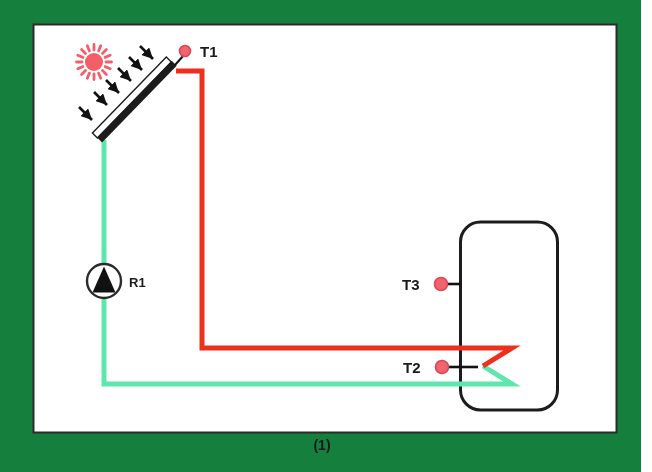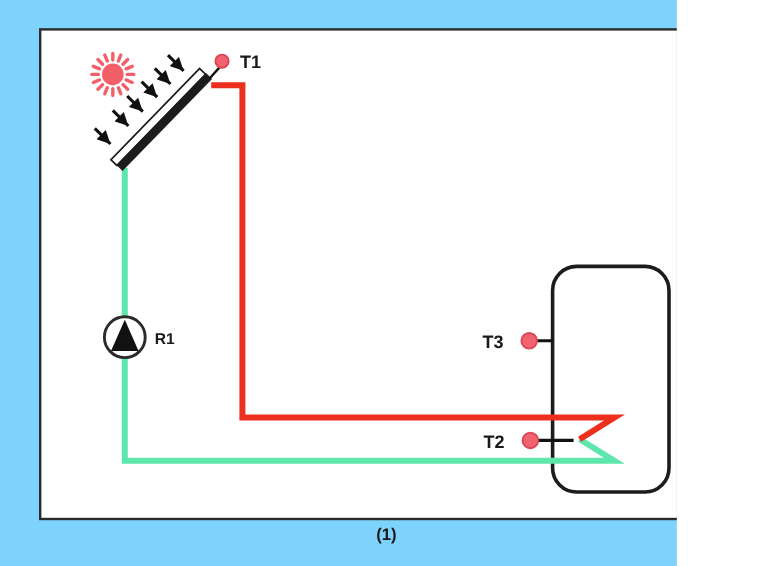--- a/index.html
+++ b/index.html
@@ -5,23 +5,23 @@
   html, body {
     margin: 0;
     padding: 0;
     background: #ffffff;
     width: 652px;
     height: 472px;
     font-family: "Liberation Sans", sans-serif;
   }
   .stage {
     position: relative;
-    width: 564px;
+    width: 641px;
     height: 472px;
-    background: #7dd3fc;
+    background: #15803d;
     overflow: hidden;
   }
   svg { display: block; }
   text {
     font-family: "Liberation Sans", sans-serif;
     font-weight: bold;
   }
   .sensor-label { font-size: 15px; }
   .pump-label   { font-size: 13px; }
   .caption-text { font-size: 14px; }

